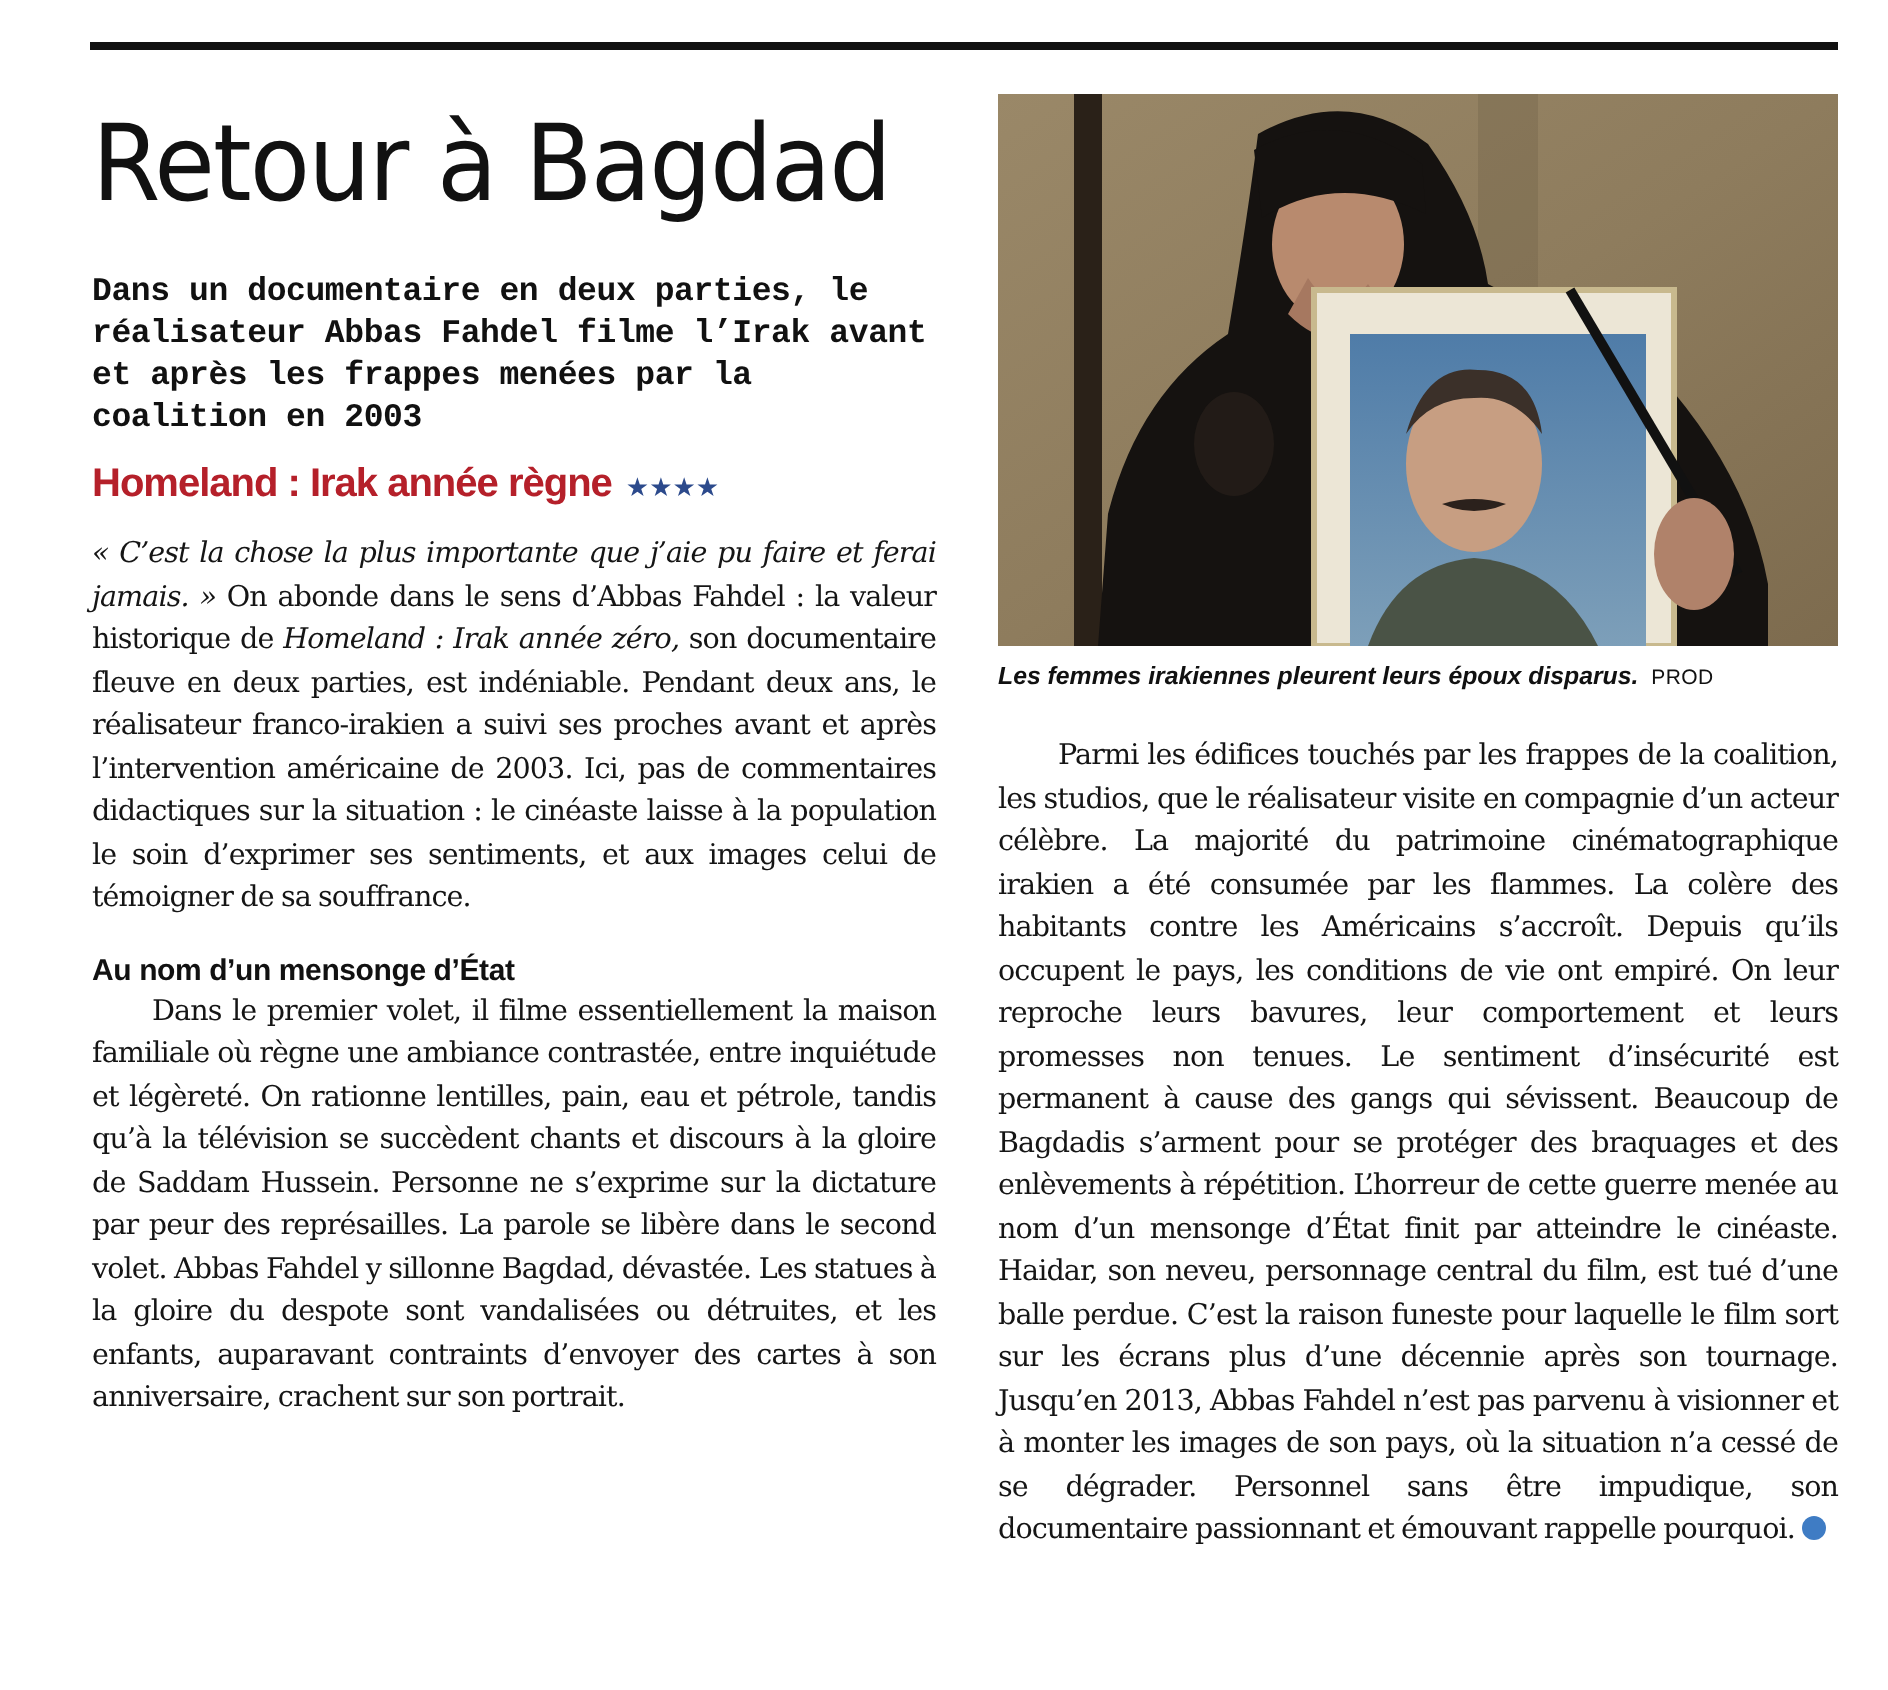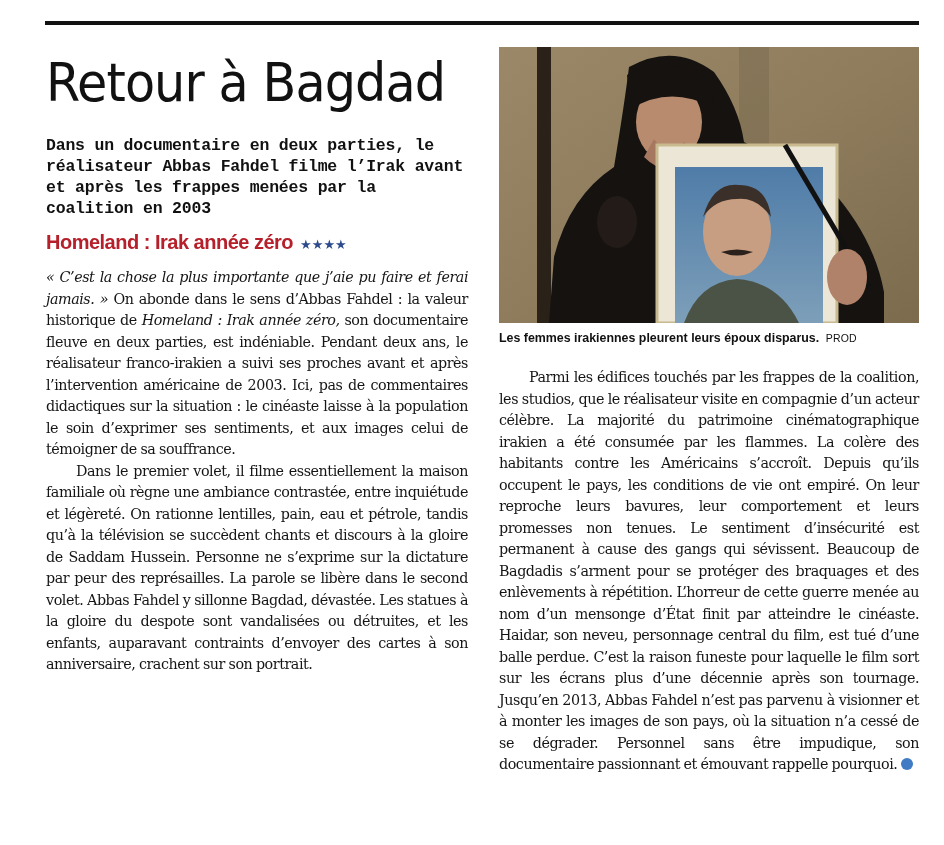--- a/index.html
+++ b/index.html
@@ -16,42 +16,43 @@
     .byline-block { margin-top: 6px; border-top: 1.5px solid #333; border-bottom: 1.5px solid #333; padding: 3px 0 4px 0; width: 422px; }
     .byline { font-family: "Liberation Sans", sans-serif; font-weight: bold; font-size: 11.5px; color: #111; letter-spacing: 0px; line-height: 15px; }
     .body-text { font-family: "DejaVu Serif", serif; font-size: 14.3px; line-height: 21.5px; color: #151515; text-align: justify; margin: 0; letter-spacing: -0.45px; word-spacing: -0.5px; }
     .lede { margin-top: 11px; }
     .lede em, .body-text em { font-style: italic; }
     .subhead { font-family: "Liberation Sans", sans-serif; font-weight: bold; font-size: 15px; color: #111; margin: 15px 0 0 0; line-height: 20px; letter-spacing: -0.2px; }
     .indent { text-indent: 30px; }
     .photo { width: 420px; height: 276px; position: relative; overflow: hidden; background: #8c7a5c; }
     .photo svg { display: block; }
     .caption { margin-top: 7px; font-family: "Liberation Sans", sans-serif; font-size: 12.4px; line-height: 16px; color: #111; white-space: nowrap; }
-    .caption-text { font-weight: bold; }
+    .caption-text { font-weight: bold; font-style: italic; }
     .caption-credit { font-size: 10.5px; margin-left: 3px; letter-spacing: 0.2px; text-align: center; }
     .right-body { margin-top: 21px; }
     .end-dot { display: inline-block; width: 12px; height: 12px; border-radius: 50%; background: #3f7cc4; vertical-align: -1px; margin-left: 4px; }
   </style>
 </head>
 <body>
 
 <div class="top-rule"></div>
 
 <div class="left-col">
   <h1 class="headline">Retour à Bagdad</h1>
   <p class="standfirst">Dans un documentaire en deux parties, le réalisateur Abbas Fahdel filme l’Irak avant et après les frappes menées par la coalition en 2003</p>
 
   <div class="film-title-row">
-    <span class="film-title">Homeland : Irak année zéro</span>
+    <span class="film-title">Homeland : Irak année règne</span>
     <span class="stars">★★★★</span>
   </div>
 
 
   <p class="body-text lede"><em>« C’est la chose la plus importante que j’aie pu faire et ferai jamais. »</em><span> On abonde dans le sens d’Abbas Fahdel : la valeur historique de </span><em>Homeland : Irak année zéro,</em><span> son documentaire fleuve en deux parties, est indéniable. Pendant deux ans, le réalisateur franco-irakien a suivi ses proches avant et après l’intervention américaine de 2003. Ici, pas de commentaires didactiques sur la situation : le cinéaste laisse à la population le soin d’exprimer ses sentiments, et aux images celui de témoigner de sa souffrance.</span></p>
 
+  <h2 class="subhead">Au nom d’un mensonge d’État</h2>
   <p class="body-text indent">Dans le premier volet, il filme essentiellement la maison familiale où règne une ambiance contrastée, entre inquiétude et légèreté. On rationne lentilles, pain, eau et pétrole, tandis qu’à la télévision se succèdent chants et discours à la gloire de Saddam Hussein. Personne ne s’exprime sur la dictature par peur des représailles. La parole se libère dans le second volet. Abbas Fahdel y sillonne Bagdad, dévastée. Les statues à la gloire du despote sont vandalisées ou détruites, et les enfants, auparavant contraints d’envoyer des cartes à son anniversaire, crachent sur son portrait.</p>
 </div>
 
 <div class="right-col">
   <div class="photo">
     <svg width="420" height="276" viewBox="0 0 420 276" xmlns="http://www.w3.org/2000/svg">
       <defs>
         <linearGradient id="wall" x1="0" y1="0" x2="1" y2="1">
           <stop offset="0" stop-color="#9a8868"></stop>
           <stop offset="0.5" stop-color="#8e7c5d"></stop>

